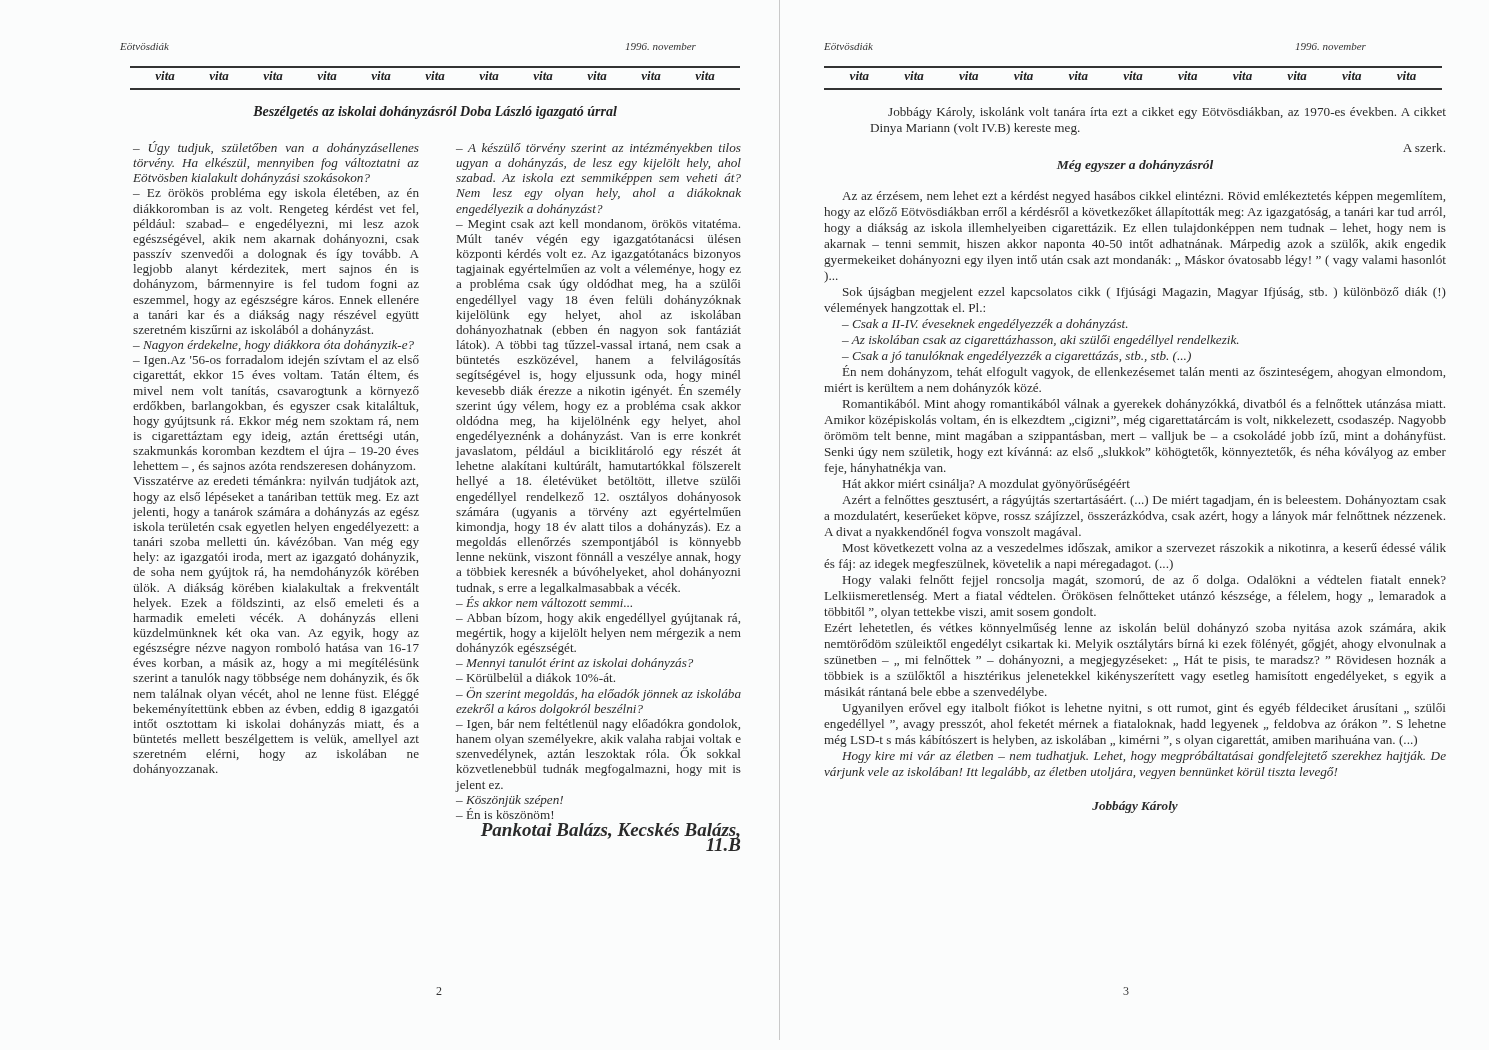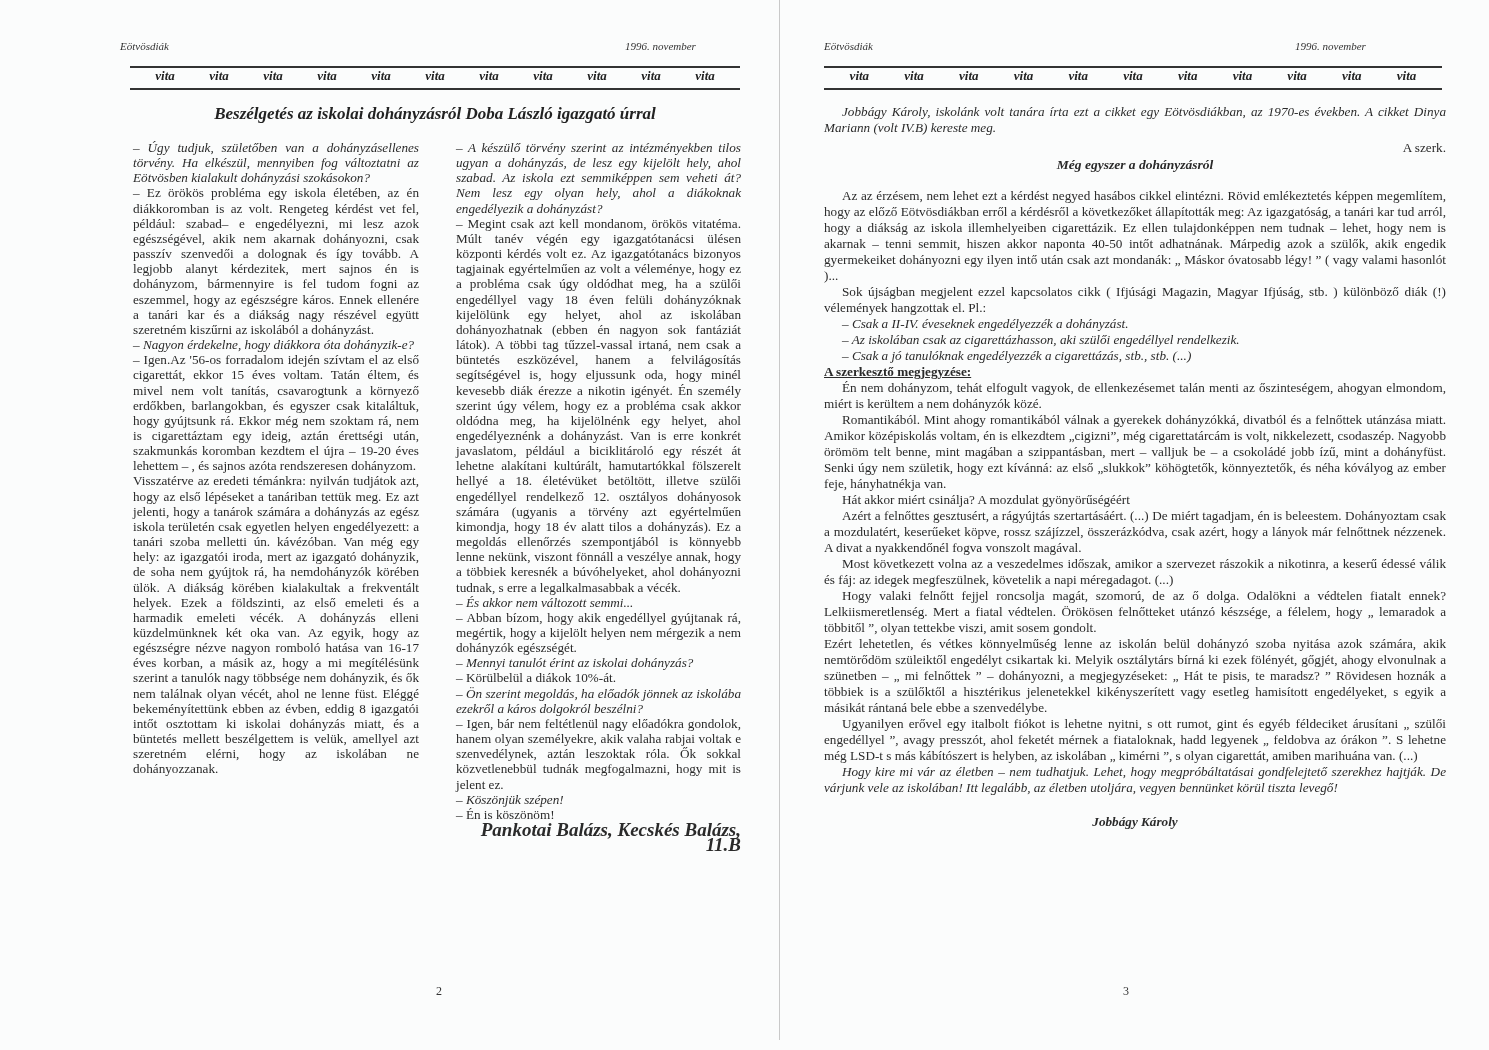--- a/index.html
+++ b/index.html
@@ -34,21 +34,21 @@
       display: flex; justify-content: space-around; 
       padding: 0 8px;
     }
     .page-left .vita-band { left: 130px; width: 610px; }
     .page-right .vita-band { left: 44px; width: 618px; }
     .vita-band span {
       font-style: italic; font-weight: bold; font-size: 13px; color: #222;
     }
 
     .article-title {
-      position: absolute; font-weight: bold; font-style: italic; font-size: 17px;
+      position: absolute; font-weight: bold; font-style: italic; font-size: 14px;
       text-align: center; color: #222;
     }
     .page-left .article-title { left: 130px; width: 610px; top: 104px; }
 
     .col {
       position: absolute; font-size: 13.2px; line-height: 15.15px; text-align: justify;
       hyphens: manual;
     }
     .col p { margin: 0; }
     .col .q { font-style: italic; }
@@ -64,21 +64,21 @@
     }
     .page-left .page-number { left: 436px; }
     .page-right .page-number { left: 343px; }
 
     .right-body {
       position: absolute; left: 44px; top: 104px; width: 622px;
       font-size: 13.2px; line-height: 16px; text-align: justify;
     }
     .right-body p { margin: 0; }
     .right-body .ind { text-indent: 18px; }
-    .right-body .intro { font-style: italic; text-indent: 18px; }
+    .right-body .intro { text-indent: 18px; margin-left: 46px; }
     .right-body .szerk { text-align: right; margin-top: 4px; }
     .right-body .title2 {
       font-weight: bold; font-style: italic; font-size: 13.5px; text-align: center;
       margin: 1px 0 15px 0;
     }
     .right-body .opinion { font-style: italic; padding-left: 18px; }
     .right-body .editor-note {
       font-weight: bold; text-decoration: underline;
     }
     .right-body .closing { font-style: italic; text-indent: 18px; }
@@ -159,21 +159,20 @@
     <p class="szerk">A szerk.</p>
     <h2 class="title2">Még egyszer a dohányzásról</h2>
 
     <p class="ind">Az az érzésem, nem lehet ezt a kérdést negyed hasábos cikkel elintézni. Rövid emlékeztetés képpen megemlítem, hogy az előző Eötvösdiákban erről a kérdésről a következőket állapították meg: Az igazgatóság, a tanári kar tud arról, hogy a diákság az iskola illemhelyeiben cigarettázik. Ez ellen tulajdonképpen nem tudnak – lehet, hogy nem is akarnak – tenni semmit, hiszen akkor naponta 40-50 intőt adhatnának. Márpedig azok a szülők, akik engedik gyermekeiket dohányozni egy ilyen intő után csak azt mondanák: „ Máskor óvatosabb légy! ” ( vagy valami hasonlót )...</p>
     <p class="ind">Sok újságban megjelent ezzel kapcsolatos cikk ( Ifjúsági Magazin, Magyar Ifjúság, stb. ) különböző diák (!) vélemények hangzottak el. Pl.:</p>
 
     <p class="opinion">– Csak a II-IV. éveseknek engedélyezzék a dohányzást.</p>
     <p class="opinion">– Az iskolában csak az cigarettázhasson, aki szülői engedéllyel rendelkezik.</p>
     <p class="opinion">– Csak a jó tanulóknak engedélyezzék a cigarettázás, stb., stb. (...)</p>
 
-    <p class="editor-note">A szerkesztő megjegyzése:</p>
 
     <p class="ind">Én nem dohányzom, tehát elfogult vagyok, de ellenkezésemet talán menti az őszinteségem, ahogyan elmondom, miért is kerültem a nem dohányzók közé.</p>
     <p class="ind">Romantikából. Mint ahogy romantikából válnak a gyerekek dohányzókká, divatból és a felnőttek utánzása miatt. Amikor középiskolás voltam, én is elkezdtem „cigizni”, még cigarettatárcám is volt, nikkelezett, csodaszép. Nagyobb örömöm telt benne, mint magában a szippantásban, mert – valljuk be – a csokoládé jobb ízű, mint a dohányfüst. Senki úgy nem születik, hogy ezt kívánná: az első „slukkok” köhögtetők, könnyeztetők, és néha kóvályog az ember feje, hányhatnékja van.</p>
     <p class="ind">Hát akkor miért csinálja? A mozdulat gyönyörűségéért</p>
     <p class="ind">Azért a felnőttes gesztusért, a rágyújtás szertartásáért. (...) De miért tagadjam, én is beleestem. Dohányoztam csak a mozdulatért, keserűeket köpve, rossz szájízzel, összerázkódva, csak azért, hogy a lányok már felnőttnek nézzenek. A divat a nyakkendőnél fogva vonszolt magával.</p>
     <p class="ind">Most következett volna az a veszedelmes időszak, amikor a szervezet rászokik a nikotinra, a keserű édessé válik és fáj: az idegek megfeszülnek, követelik a napi méregadagot. (...)</p>
     <p class="ind">Hogy valaki felnőtt fejjel roncsolja magát, szomorú, de az ő dolga. Odalökni a védtelen fiatalt ennek? Lelkiismeretlenség. Mert a fiatal védtelen. Örökösen felnőtteket utánzó készsége, a félelem, hogy „ lemaradok a többitől ”, olyan tettekbe viszi, amit sosem gondolt.</p>
     <p>Ezért lehetetlen, és vétkes könnyelműség lenne az iskolán belül dohányzó szoba nyitása azok számára, akik nemtörődöm szüleiktől engedélyt csikartak ki. Melyik osztálytárs bírná ki ezek fölényét, gőgjét, ahogy elvonulnak a szünetben – „ mi felnőttek ” – dohányozni, a megjegyzéseket: „ Hát te pisis, te maradsz? ” Rövidesen hoznák a többiek is a szülőktől a hisztérikus jelenetekkel kikényszerített vagy esetleg hamisított engedélyeket, s egyik a másikát rántaná bele ebbe a szenvedélybe.</p>
     <p class="ind">Ugyanilyen erővel egy italbolt fiókot is lehetne nyitni, s ott rumot, gint és egyéb féldeciket árusítani „ szülői engedéllyel ”, avagy presszót, ahol feketét mérnek a fiataloknak, hadd legyenek „ feldobva az órákon ”. S lehetne még LSD-t s más kábítószert is helyben, az iskolában „ kimérni ”, s olyan cigarettát, amiben marihuána van. (...)</p>
     <p class="closing">Hogy kire mi vár az életben – nem tudhatjuk. Lehet, hogy megpróbáltatásai gondfelejtető szerekhez hajtják. De várjunk vele az iskolában! Itt legalább, az életben utoljára, vegyen bennünket körül tiszta levegő!</p>

